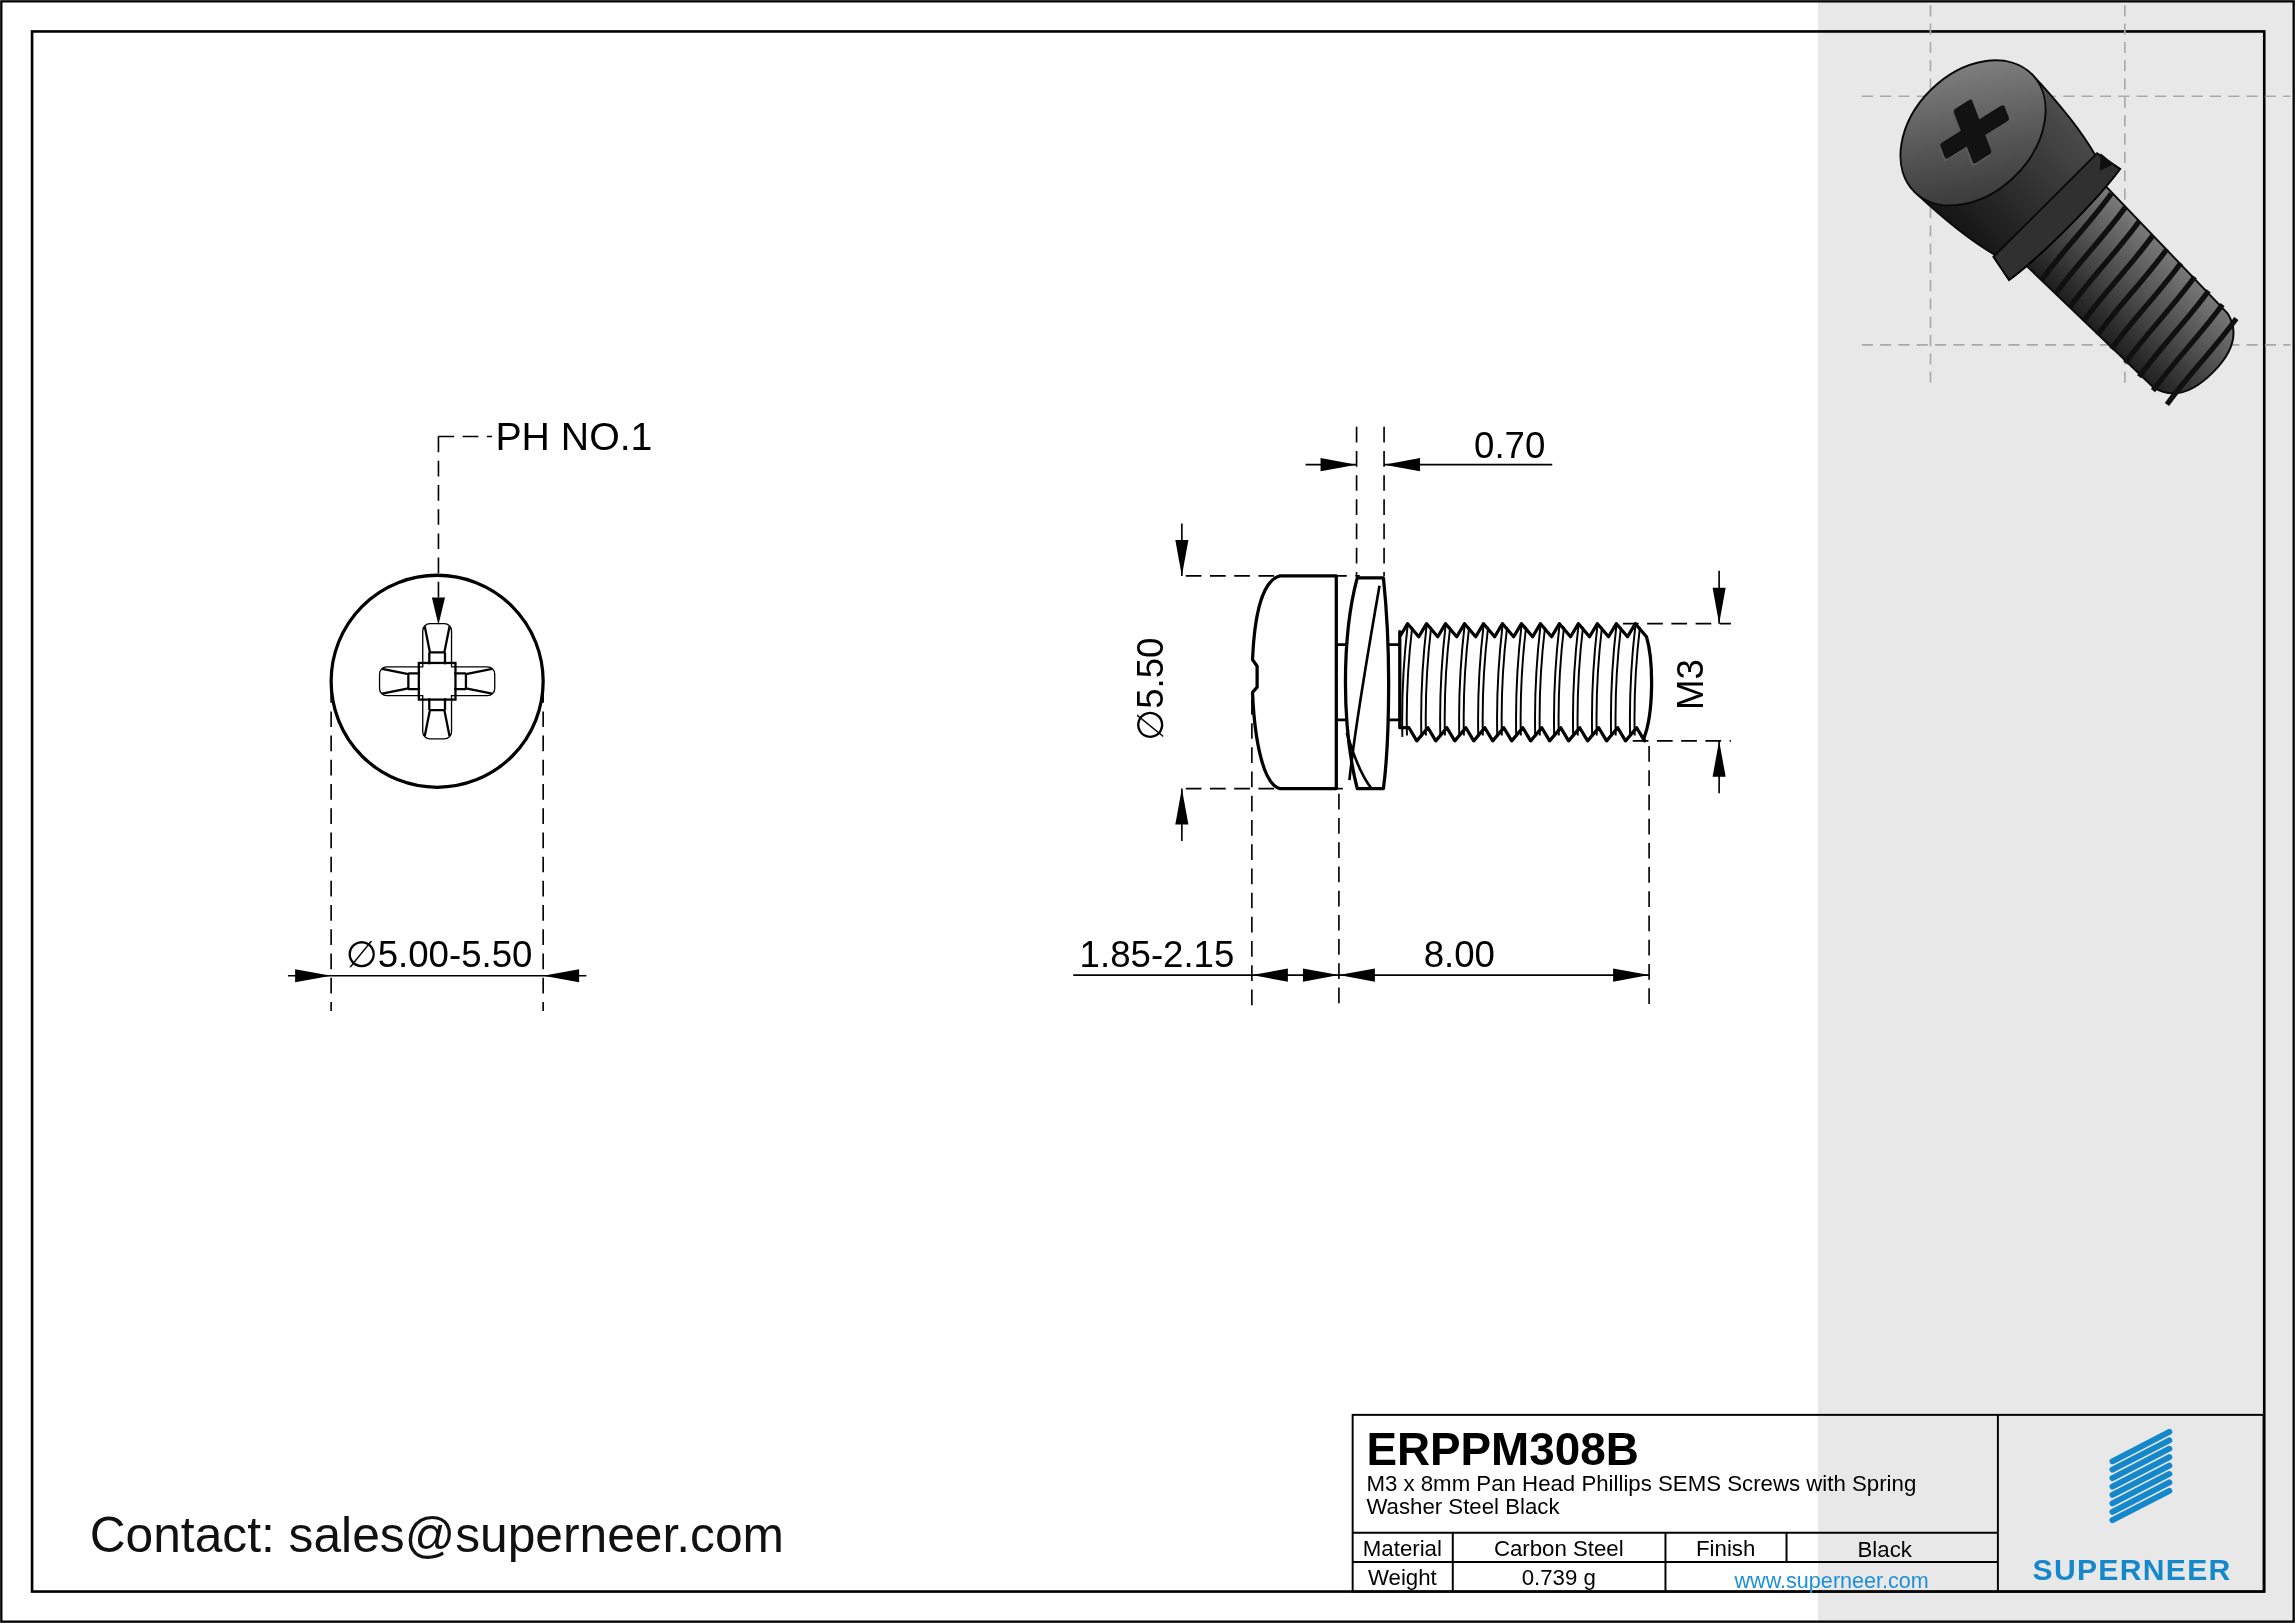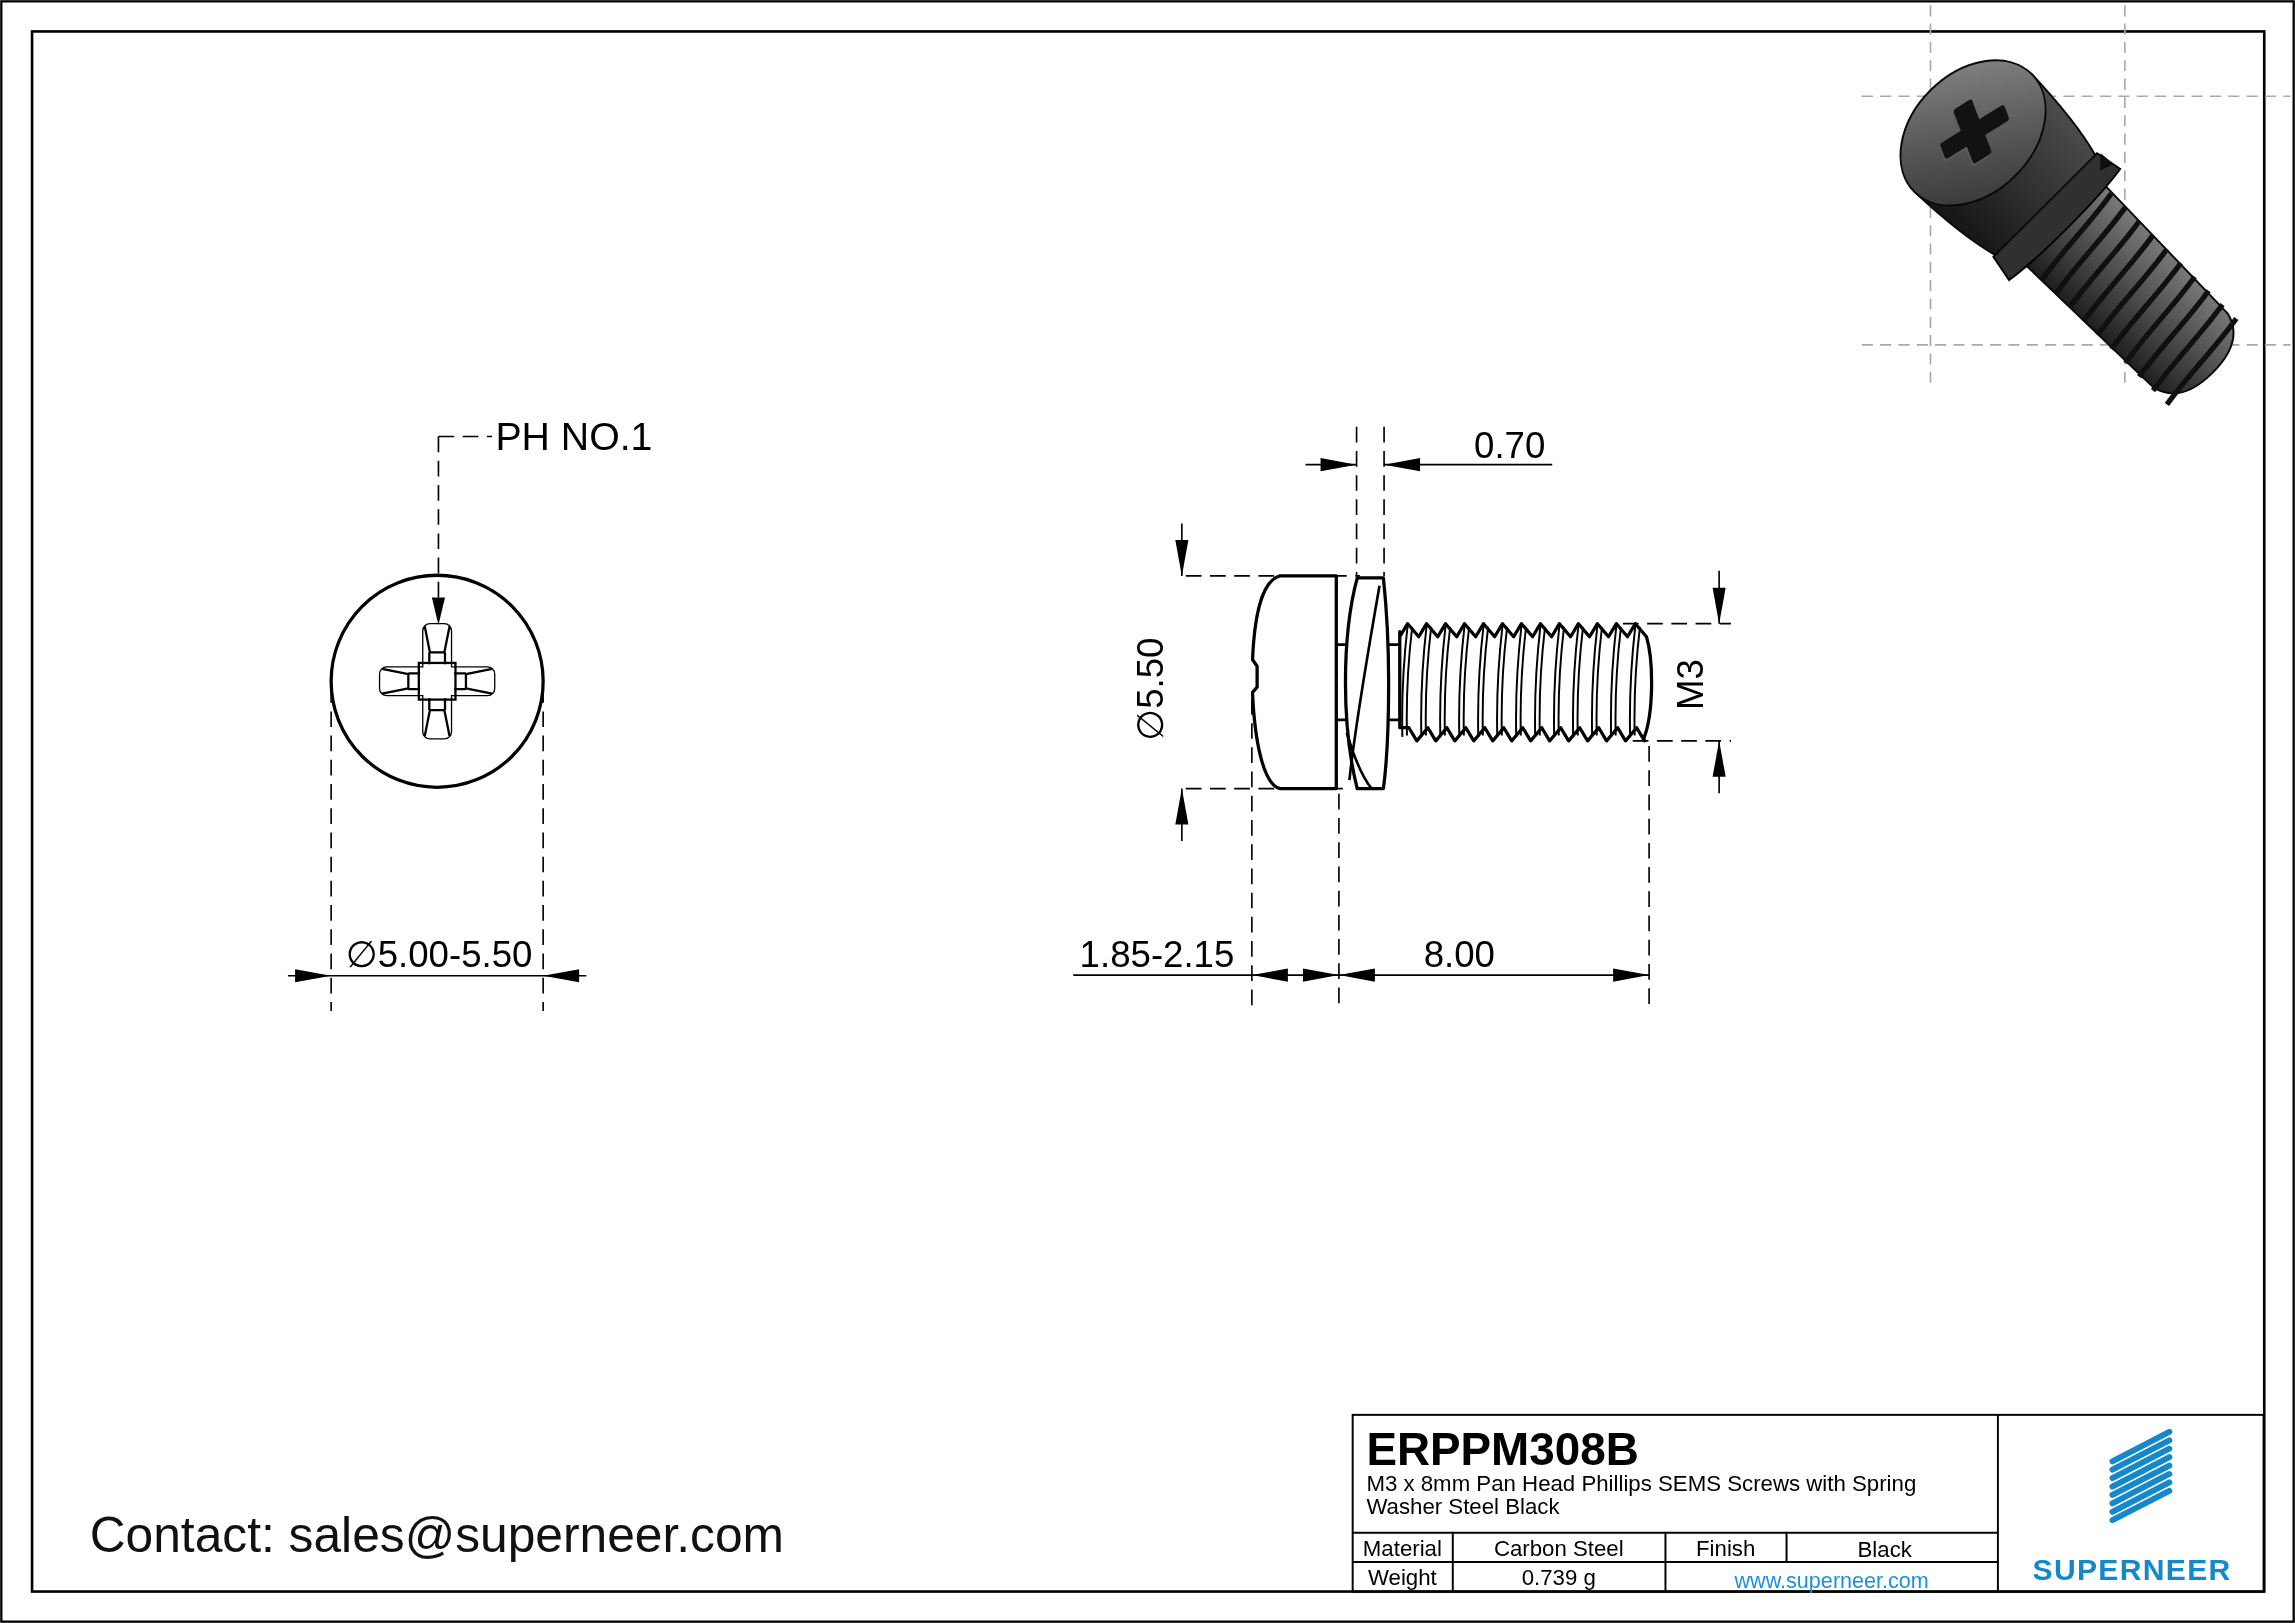--- a/index.html
+++ b/index.html
@@ -1,16 +1,16 @@
 <!DOCTYPE html>
 <html style="font-size:10.5px"><head>
 <meta charset="utf-8">
 <style>
   html,body{margin:0;padding:0;background:#e8e8e8;}
-  #canvas{position:relative;width:2295px;height:1623px;background:var(--paper,#fff);}
+  #canvas{position:relative;width:1818px;height:1623px;background:var(--paper,#fff);}
   svg{display:block}
   text{font-family:"Liberation Sans","DejaVu Sans",sans-serif;fill:#000;}
   .shape{fill:#fff;stroke:#000;stroke-width:5;stroke-linejoin:round;}
   .ln{stroke:#000;fill:none;}.w3{stroke-width:3.5}.w4{stroke-width:4}
   .dash{stroke:#000;stroke-width:2.5;stroke-dasharray:24 13;fill:none;}
   .cdash{stroke:var(--gray,#a9a9a9);stroke-width:2.5;stroke-dasharray:17 11;fill:none;}
   .dimln{stroke:#000;stroke-width:2.5;fill:none;}
   .arrow{fill:#000;stroke:none;}
   .dim{font-size:56px;}
   .ph{font-size:60px;}

